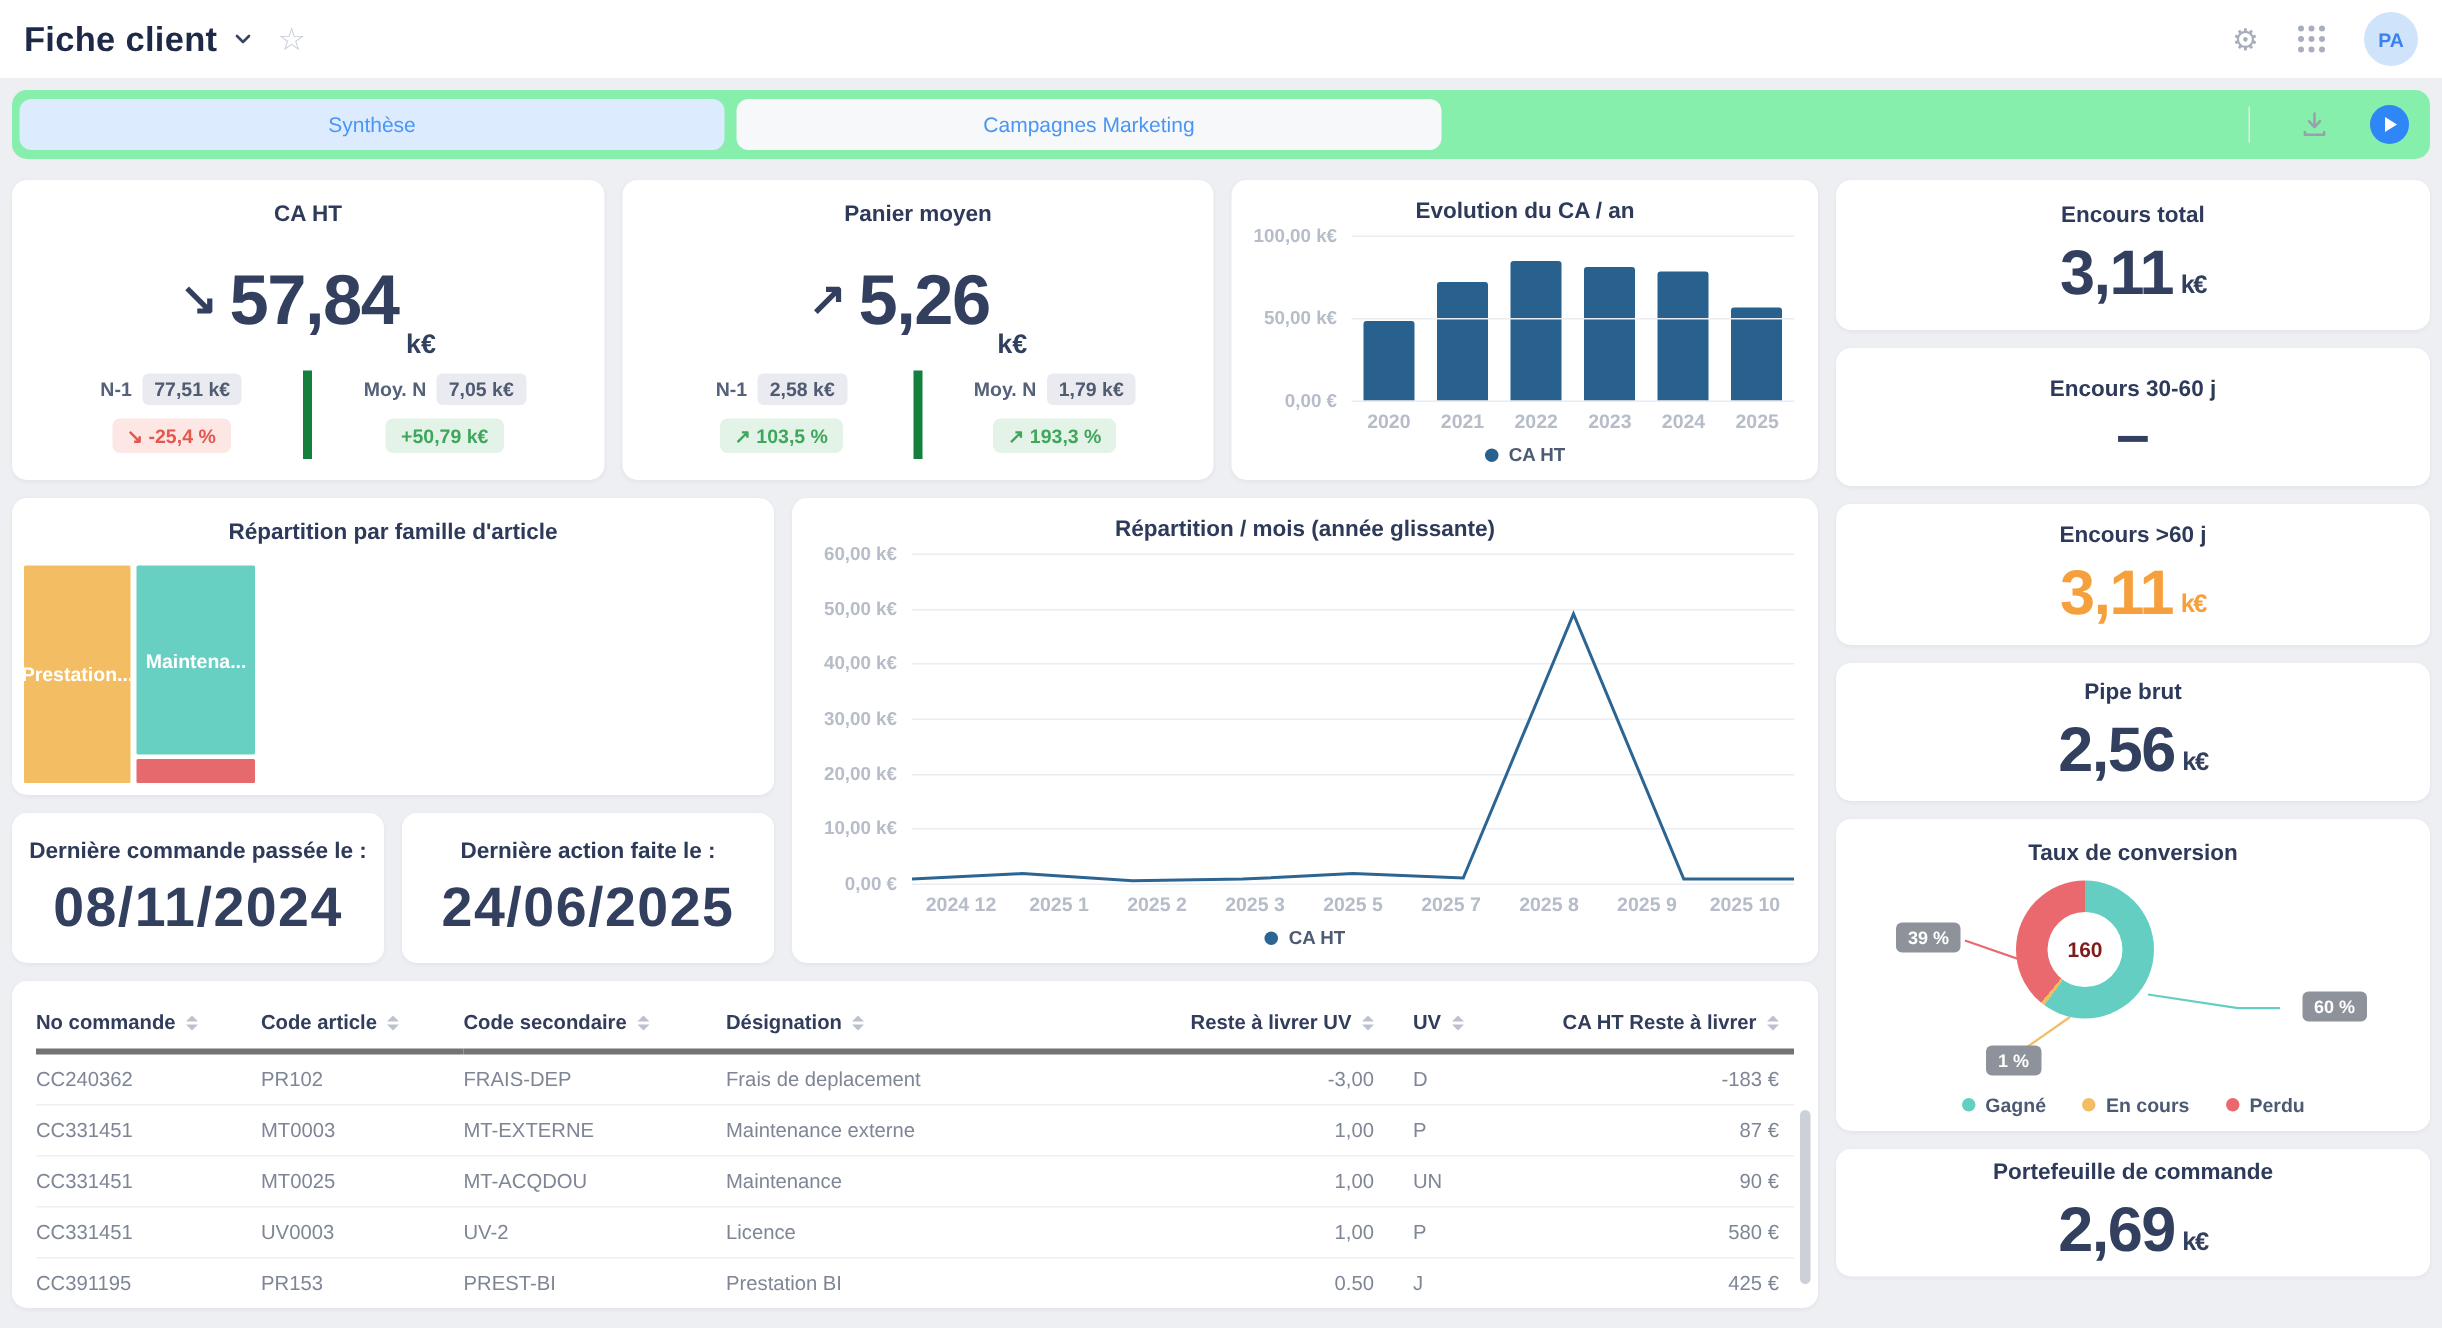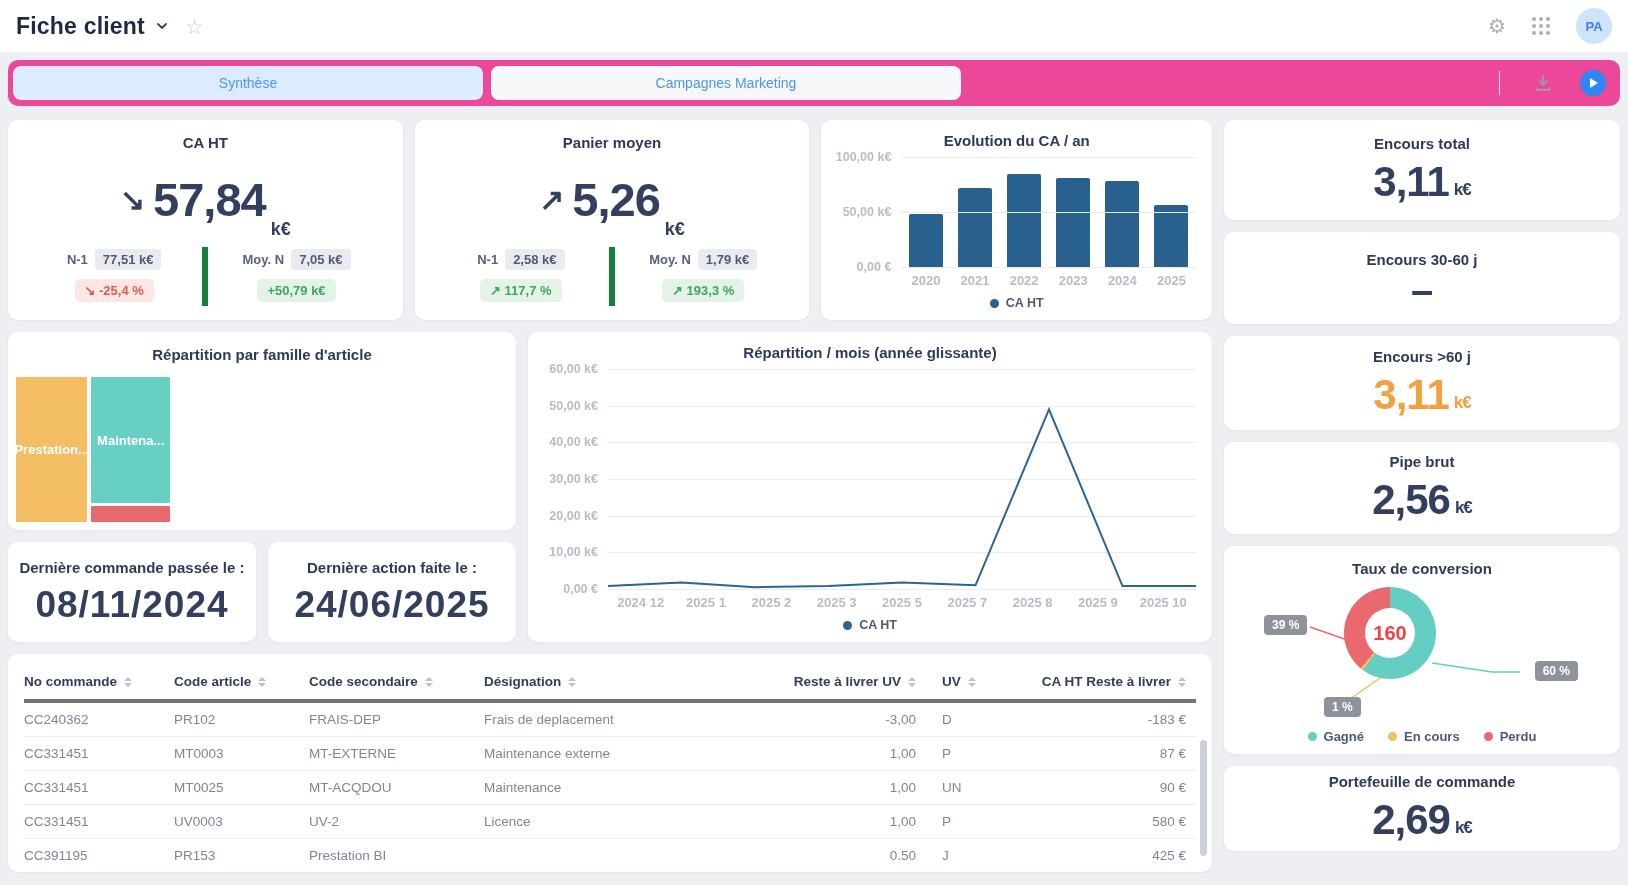--- a/index.html
+++ b/index.html
@@ -12,21 +12,21 @@
   .chev { margin-left:10px; cursor:pointer; display:flex; }
   .star { margin-left:16px; font-size:21px; color:#c6ccd6; cursor:pointer; line-height:1; }
   .header-spacer { flex:1; }
   .gear { font-size:20px; color:#a8afbb; cursor:pointer; margin-right:26px; }
   .grid-icon { display:grid; grid-template-columns:repeat(3,4px); gap:3px; cursor:pointer; margin-right:26px; }
   .grid-icon i { width:4px; height:4px; border-radius:50%; background:#a8afbb; }
   .avatar { width:36px; height:36px; border-radius:50%; background:#cfe3fb; color:#3b82f0;
     font-weight:800; font-size:13px; display:flex; align-items:center; justify-content:center; cursor:pointer; }
 
   
-  .tabbar { margin:8px; height:46px; background:#ec4899; border-radius:10px; display:flex;
+  .tabbar { margin:8px; height:46px; background:#86efac; border-radius:10px; display:flex;
     align-items:center; padding:5px 14px 5px 5px; gap:8px; }
   .tab { width:470px; height:34px; border-radius:8px; display:flex; align-items:center;
     justify-content:center; font-size:14px; color:#4b96f5; cursor:pointer; }
   .tab.active { background:#dcebfd; }
   .tab.inactive { background:#f7f8fa; }
   .tab-spacer { flex:1; }
   .vdiv { width:1px; height:24px; background:#e4e7ed; }
   .dl-btn { margin:0 18px 0 24px; cursor:pointer; display:flex; }
   .play-btn { width:26px; height:26px; border-radius:50%; background:#2f86f6; cursor:pointer;
     display:flex; align-items:center; justify-content:center; }
@@ -99,21 +99,21 @@
 
   
   .dates-row { flex:1; display:flex; gap:12px; }
   .date-card { flex:1; display:flex; flex-direction:column; align-items:center; justify-content:center; gap:8px; }
   .date-value { font-size:37px; font-weight:800; color:#333f5e; letter-spacing:1px; }
 
   
   .donut-area { position:relative; height:152px; margin-top:4px; }
   .donut { position:absolute; left:104px; top:6px; width:92px; height:92px; border-radius:50%; }
   .donut-hole { position:absolute; inset:21px; background:#fff; border-radius:50%; display:flex;
-    align-items:center; justify-content:center; font-size:20px; font-weight:600; color:#ef4444; }
+    align-items:center; justify-content:center; font-size:14px; font-weight:600; color:#7f1d1d; }
   .pie-badge { position:absolute; background:#8e929a; color:#fff; font-size:12px; font-weight:700;
     padding:3px 8px; border-radius:4px; }
   .b39 { left:24px; top:34px; } .b60 { right:26px; top:80px; } .b1 { left:84px; top:116px; }
   .lead-lines { position:absolute; inset:0; width:100%; height:100%; }
   .donut-legend { display:flex; justify-content:center; gap:24px; padding-top:2px; }
   .donut-legend .li { display:flex; align-items:center; gap:7px; }
   .donut-legend i { width:9px; height:9px; border-radius:50%; }
   .donut-legend span { font-size:13px; font-weight:700; color:#4c5a74; }
 
   
@@ -211,21 +211,21 @@
           <span class="kpi-arrow">↗</span>
           <span class="kpi-value">5,26</span>
           <span class="kpi-unit">k€</span>
         </div>
         <div class="kpi-stats">
           <div class="stat">
             <div class="stat-top">
               <span>N-1</span>
               <span class="badge-gray">2,58 k€</span>
             </div>
-            <span class="pill green">↗ 117,7 %</span>
+            <span class="pill green">↗ 103,5 %</span>
           </div>
           <div class="stat">
             <div class="stat-top">
               <span>Moy. N</span>
               <span class="badge-gray">1,79 k€</span>
             </div>
             <span class="pill green">↗ 193,3 %</span>
           </div>
         </div>
       </div>
@@ -419,20 +419,21 @@
             <div class="td c1">UV0003</div>
             <div class="td c2">UV-2</div>
             <div class="td c3">Licence</div>
             <div class="td c4">1,00</div>
             <div class="td c5">P</div>
             <div class="td c6">580 €</div>
           </div>
           <div class="tr">
             <div class="td c0">CC391195</div>
             <div class="td c1">PR153</div>
+            <div class="td c2">PREST-BI</div>
             <div class="td c3">Prestation BI</div>
             <div class="td c4">0.50</div>
             <div class="td c5">J</div>
             <div class="td c6">425 €</div>
           </div>
         </div>
       <div class="tscroll"></div>
     </div>
   </div>
 

